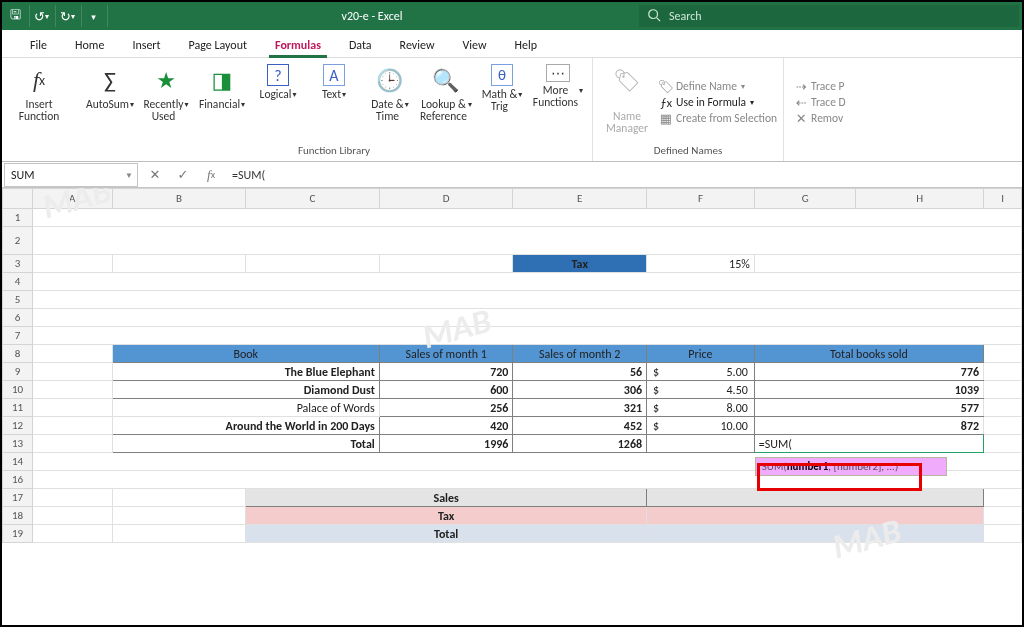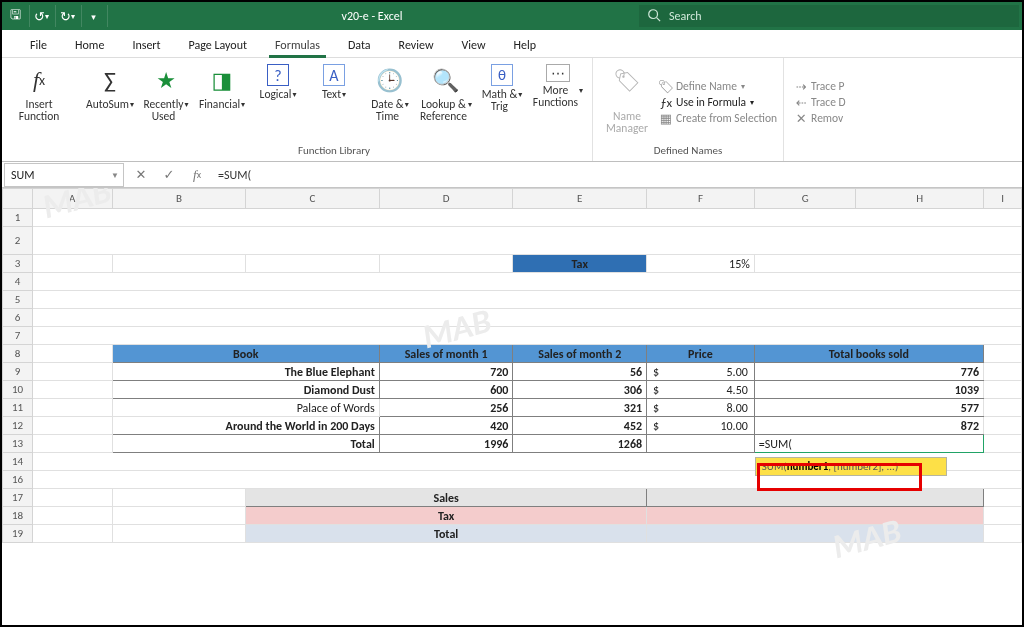--- a/index.html
+++ b/index.html
@@ -11,21 +11,21 @@
 .titlebar { height: 28px; background: #217346; display: flex; align-items: center; color: #fff; }
 .qat { display: flex; gap: 2px; height: 100%; padding-left: 4px; align-items: center; }
 .qat .btn { width: 24px; height: 22px; display: flex; align-items: center; justify-content: center; color: #fff; font-size: 13px; border-right: 1px solid rgba(255,255,255,0.15); padding-right: 4px; }
 .title { flex: 1; text-align: center; font-size: 12px; color: #fff; }
 .searchbox { width: 380px; height: 22px; background: rgba(0,0,0,0.1); display: flex; align-items: center; padding-left: 30px; color: #cfe8d9; font-size: 12px; margin: 3px; position: relative; }
 .searchbox .sicon { position: absolute; left: 8px; top: 3px; }
 
 
 .menubar { height: 28px; background: #fff; display: flex; align-items: flex-end; padding-left: 14px; border-bottom: 1px solid #ddd; text-align: center; }
 .tab { padding: 6px 14px 5px 14px; font-size: 12px; color: #222; cursor: pointer; }
-.tab.active { color: #404040; font-weight: 400; position: relative; }
+.tab.active { color: #be185d; font-weight: 700; position: relative; }
 .tab.active::after { content:''; position: absolute; left: 8px; right: 8px; bottom: -1px; height: 3px; background: #217346; }
 
 
 .ribbon { height: 104px; background: #fff; border-bottom: 1px solid #bebebe; display: flex; }
 .group { border-right: 1px solid #e2e2e2; padding: 4px 6px 0 6px; display: flex; flex-direction: column; }
 .group-inner { display: flex; flex: 1; }
 .grouplabel { text-align: center; font-size: 11px; color: #555; padding: 2px 0 4px 0; }
 .rbtn { display: flex; flex-direction: column; align-items: center; width: 56px; padding: 2px 2px 0 2px; font-size: 11.5px; color: #333; text-align: center; cursor: pointer; }
 .rbtn.big { width: 62px; }
 .rbtn .ico { width: 32px; height: 32px; display: flex; align-items: center; justify-content: center; font-size: 22px; color: #333; margin-bottom: 2px; }
@@ -33,53 +33,53 @@
 .dd { font-size: 8px; margin-left: 1px; }
 .rbtn.disabled { color: #aaa; }
 .rbtn.disabled .ico { color: #b5b5b5; }
 .stack { display: flex; flex-direction: column; justify-content: center; gap: 2px; padding-left: 4px; }
 .stack .sline { display: flex; align-items: center; color: #888; font-size: 11.5px; white-space: nowrap; gap: 3px; }
 .stack .sicon2 { width: 14px; height: 14px; display: inline-flex; align-items: center; justify-content: center; color: #888; font-size: 13px; }
 .stack .sline.active { color: #222; }
 
 
 .formularow { height: 26px; display: flex; align-items: center; border-bottom: 1px solid #c5c5c5; background: #fff; }
-.namebox { width: 120px; height: 24px; border: 1px solid #c5c5c5; display: flex; align-items: center; padding-left: 6px; font-size: 12px; background: #fff; margin-left: 2px; }
+.namebox { width: 134px; height: 24px; border: 1px solid #c5c5c5; display: flex; align-items: center; padding-left: 6px; font-size: 12px; background: #fff; margin-left: 2px; }
 .namebox .ddc { margin-left: auto; margin-right: 4px; color: #888; font-size: 8px; }
 .fbbtns { display: flex; margin-left: 6px; gap: 6px; color: #777; }
 .fbbtn { width: 22px; height: 22px; display: flex; align-items: center; justify-content: center; font-size: 13px; }
 .formulabar { flex: 1; height: 24px; border: none; color: #333; font-size: 12px; padding-left: 10px; display: flex; align-items: center; }
 
 
 .sheetwrap { position: relative; overflow: hidden; height: calc(627px - 28px - 28px - 104px - 26px - 2px); }
 table.sheet { border-collapse: collapse; table-layout: fixed; }
 th.colhdr, th.rowhdr { background: #f3f3f3; border: 1px solid #d4d4d4; font-weight: 400; color: #555; font-size: 11px; text-align: center; }
 th.colhdr { height: 20px; }
 th.rowhdr { width: 30px; }
 td.cell { border: 1px solid #e0e0e0; height: 18px; font-size: 12px; color: #222; padding: 0 4px; text-align: right; }
 .tallrow td.cell, .tallrow th.rowhdr { height: 28px; }
 
 
-.thdr { background: #5395d3; color: #fff; font-weight: 700; text-align: center !important; border: 1px solid #7f7f7f !important; margin-top: 48px; }
+.thdr { background: #5395d3; color: #fff; font-weight: 400; text-align: center !important; border: 1px solid #7f7f7f !important; margin-top: 48px; }
 .tcell { background: #fff; text-align: left; border: 1px solid #7f7f7f !important; font-weight: 700; }
 .tcell.price { text-align: right !important; font-weight: 400; padding-right: 6px; position: relative; }
 .tcell.price .dollar { position: absolute; left: 6px; }
 .tcell.gh { border-right: none !important; }
 
 .tax { background: #2f6fb3; color: #fff; text-align: center !important; font-weight: 600; }
 .taxv { text-align: right; font-weight: 400; }
 
 .sales17 { background: #e4e4e4; border: 1px solid #7f7f7f !important; text-align: center !important; font-weight: 700; }
 .tax18 { background: #f4cccc; text-align: center !important; font-weight: 700; color: #c00000; }
 .total19 { background: #d9e1ec; text-align: center !important; font-weight: 700; }
 
 .redbox { position: absolute; border: 3px solid #e60000; pointer-events: none; z-index: 50; left: 755px; top: 275px; width: 165px; height: 28px; }
 
 .editcell { background: #fff; border: 1.5px solid #21a366 !important; text-align: left !important; padding-left: 4px; font-size: 12px; color: #222; position: relative; }
-.tooltip { position: absolute; left: 0; top: 22px; background: #fde047; border: 1px solid #b5b5a0; font-size: 11px; padding: 2px 6px; white-space: nowrap; color: #555; width: 192px; }
+.tooltip { position: absolute; left: 0; top: 22px; background: #f0abfc; border: 1px solid #b5b5a0; font-size: 11px; padding: 2px 6px; white-space: nowrap; color: #555; width: 192px; }
 .tooltip b { color: #000; }
 
 
 .wm { position: absolute; font-size: 34px; color: #ececec; font-weight: 600; transform: rotate(-15deg); pointer-events: none; font-style: italic; user-select: none; }
 </style>
 </head>
 <body>
 <div class="container">
 
 <div class="titlebar">

